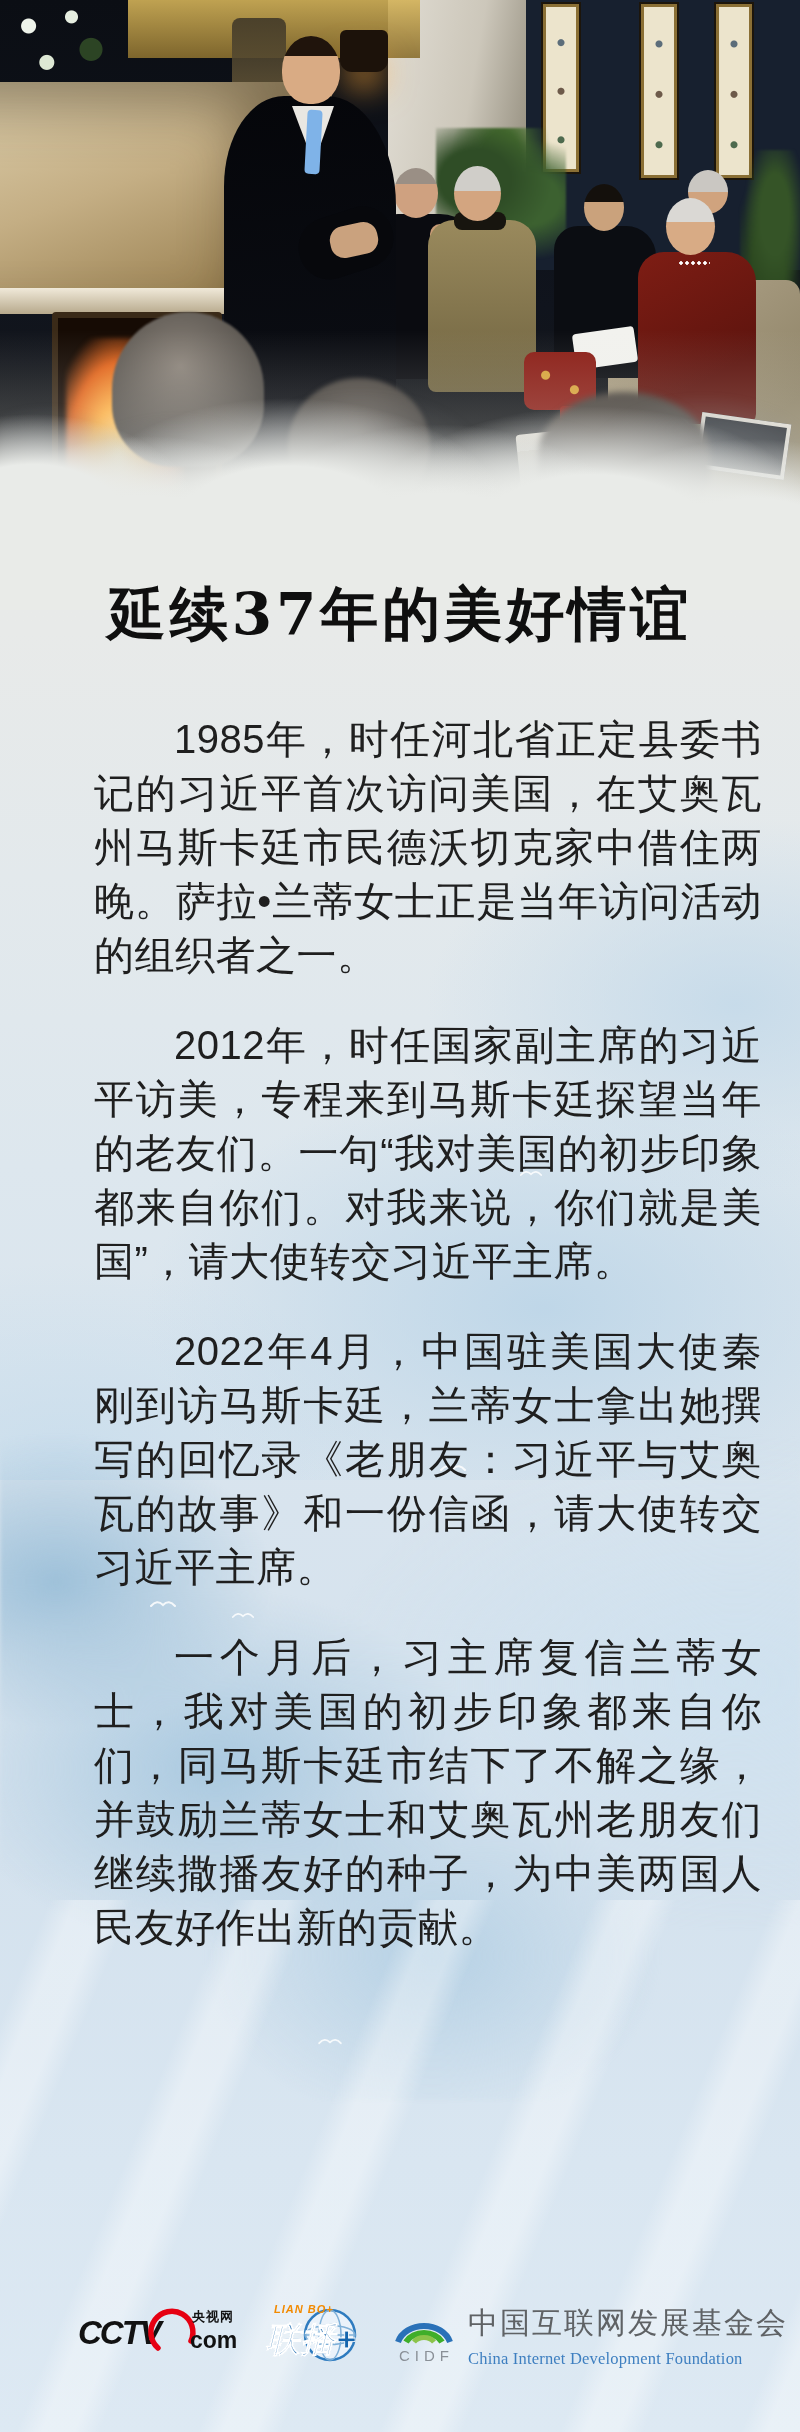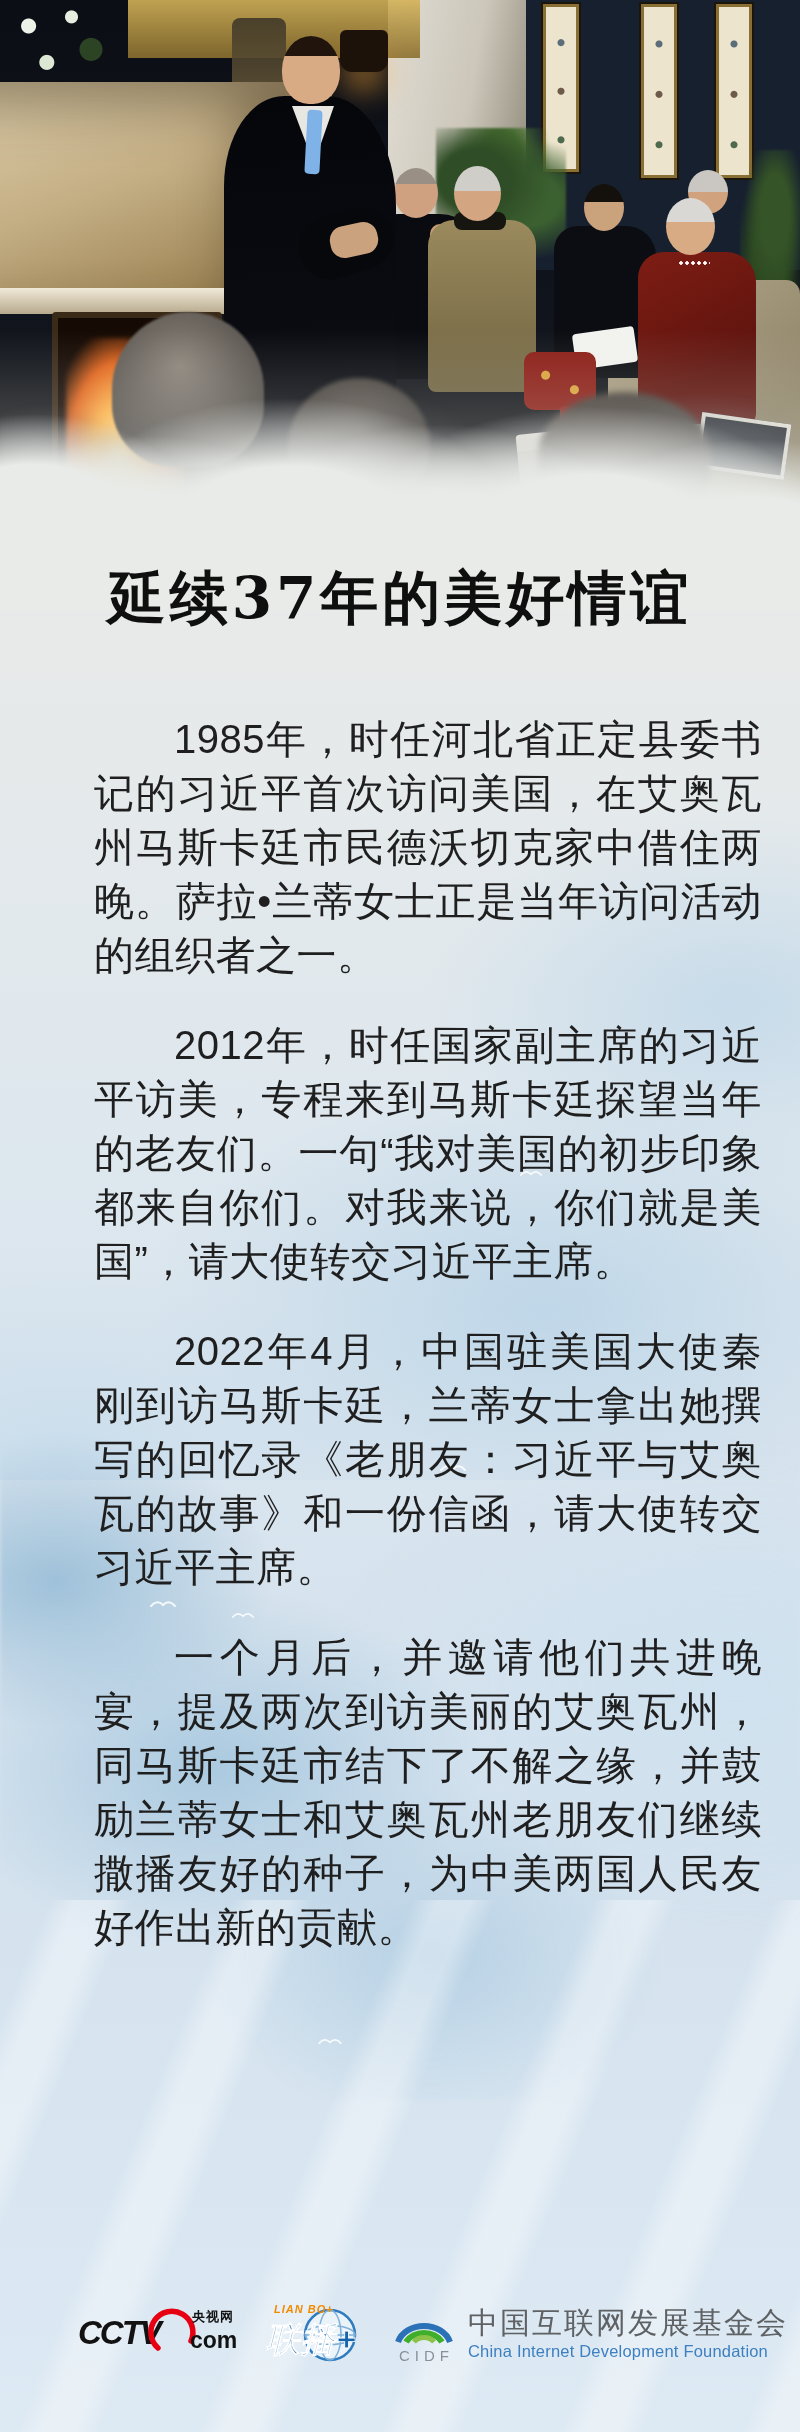--- a/index.html
+++ b/index.html
@@ -134,36 +134,36 @@
     radial-gradient(ellipse 162px 92px at 88% 82%,rgba(120,126,132,.45),transparent 72%);}
   .p-fade{left:0;top:330px;width:800px;height:280px;background:
     radial-gradient(ellipse 172px 112px at 4% 70%,#e9ebe8 55%,rgba(233,235,232,0) 100%),
     radial-gradient(ellipse 202px 132px at 18% 85%,#e9ebe8 55%,rgba(233,235,232,0) 100%),
     radial-gradient(ellipse 232px 142px at 36% 75%,#e9ebe8 52%,rgba(233,235,232,0) 100%),
     radial-gradient(ellipse 222px 152px at 55% 88%,#e9ebe8 55%,rgba(233,235,232,0) 100%),
     radial-gradient(ellipse 242px 142px at 74% 78%,#e9ebe8 52%,rgba(233,235,232,0) 100%),
     radial-gradient(ellipse 202px 132px at 94% 86%,#e9ebe8 55%,rgba(233,235,232,0) 100%),
     linear-gradient(180deg,rgba(233,235,232,0) 0%,rgba(233,235,232,.35) 55%,#e9ebe8 80%);}
   
-  .title{position:absolute;left:0;top:560px;width:800px;text-align:center;z-index:3;
+  .title{position:absolute;left:0;top:576px;width:800px;text-align:center;z-index:3;
     font-family:"DejaVu Serif","Liberation Serif",serif;font-weight:900;
     font-size:58px;letter-spacing:4px;color:#0f0f0f;}
   .body-text{position:absolute;left:94px;top:712px;width:668px;z-index:3;}
   .body-text p{margin:0 0 36px 0;font-size:40px;line-height:54px;color:#1f1f1f;
     text-align:justify;text-justify:inter-character;text-indent:2em;letter-spacing:.5px;
     font-family:"Liberation Sans",sans-serif;}
   
   .footer{position:absolute;left:0;top:2296px;width:800px;height:80px;z-index:3;}
   .logo{position:absolute;}
   .logo-cctv{left:78px;top:8px;}
   .logo-lianbo{left:264px;top:2px;}
   .logo-cidf{left:394px;top:6px;display:flex;align-items:flex-start;gap:14px;}
-  .cidf-text{display:flex;flex-direction:column;gap:4px;padding-top:6px;}
+  .cidf-text{display:flex;flex-direction:column;gap:12px;padding-top:6px;}
   .cidf-cn{font-size:30px;color:#5f6265;letter-spacing:2px;font-weight:500;line-height:30px;}
-  .cidf-en{font-size:16.5px;color:#3e7fc0;letter-spacing:.2px;line-height:18px;}
+  .cidf-en{font-size:16.5px;color:#3e7fc0;letter-spacing:.2px;line-height:18px;font-family:Liberation Serif, serif;}
 </style>
 </head>
 <body>
 
 <div class="poster">
 
   <div class="wash wash-a"></div>
   <div class="wash wash-b"></div>
   <div class="wash wash-c"></div>
   <svg class="bird" style="left:440px;top:1462px" width="26" height="10" viewBox="0 0 26 10">
@@ -230,21 +230,21 @@
     <div class="p-smoke"></div>
     <div class="p-fade"></div>
   </div>
 
   <div class="title">延续37年的美好情谊</div>
 
   <div class="body-text">
     <p>1985年，时任河北省正定县委书记的习近平首次访问美国，在艾奥瓦州马斯卡廷市民德沃切克家中借住两晚。萨拉•兰蒂女士正是当年访问活动的组织者之一。</p>
     <p>2012年，时任国家副主席的习近平访美，专程来到马斯卡廷探望当年的老友们。一句“我对美国的初步印象都来自你们。对我来说，你们就是美国”，请大使转交习近平主席。</p>
     <p>2022年4月，中国驻美国大使秦刚到访马斯卡廷，兰蒂女士拿出她撰写的回忆录《老朋友：习近平与艾奥瓦的故事》和一份信函，请大使转交习近平主席。</p>
-    <p>一个月后，并邀请他们共进晚宴，提及两次到访美丽的艾奥瓦州，同马斯卡廷市结下了不解之缘，并鼓励兰蒂女士和艾奥瓦州老朋友们继续撒播友好的种子，为中美两国人民友好作出新的贡献。</p>
+    <p>一个月后，习主席复信兰蒂女士，我对美国的初步印象都来自你们，同马斯卡廷市结下了不解之缘，并鼓励兰蒂女士和艾奥瓦州老朋友们继续撒播友好的种子，为中美两国人民友好作出新的贡献。</p>
   </div>
 
   <div class="footer">
 
     <div class="logo logo-cctv">
       <svg width="158" height="52" viewBox="0 0 158 52">
         <text x="0" y="40" font-family="Liberation Sans,sans-serif" font-size="33" font-weight="bold" font-style="italic" letter-spacing="-2" fill="#121212">CCTV</text>
         <path d="M80 44 A21 21 0 1 1 113 37" stroke="#e60012" stroke-width="5.5" fill="none" stroke-linecap="round"></path>
         <text x="114" y="17" font-family="Liberation Sans,sans-serif" font-size="13" font-weight="bold" letter-spacing="1" fill="#121212">央视网</text>
         <text x="112" y="44" font-family="Liberation Sans,sans-serif" font-size="23" font-weight="bold" fill="#121212">com</text>

